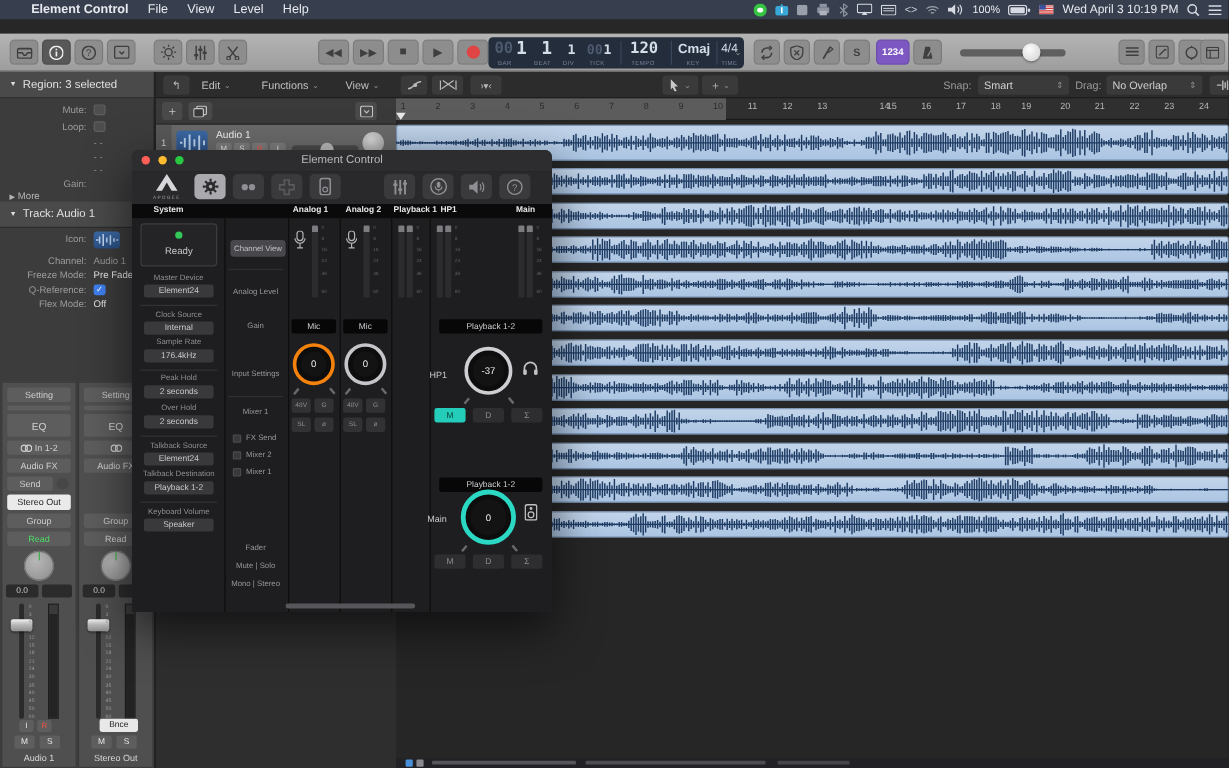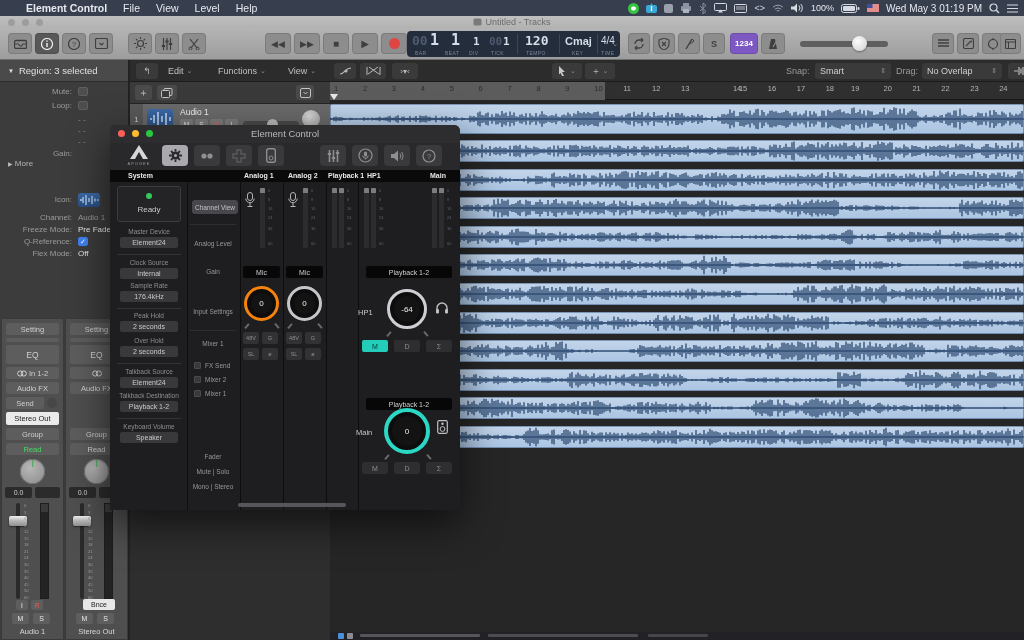--- a/index.html
+++ b/index.html
@@ -162,43 +162,35 @@
             <rect x="16.5" y="3" width="2" height="3" rx="1" fill="#d7dae2"></rect>
           </svg>
         </span>
       <span class="mb-ic">
           <svg width="12" height="8">
             <rect width="12" height="8" fill="#e8e8e8"></rect>
             <path d="M0 1h12M0 3h12M0 5h12M0 7h12" stroke="#d33" stroke-width="1"></path>
             <rect width="5.5" height="4" fill="#3a4fa0"></rect>
           </svg>
         </span>
-      <span style="font-size:10px;">Wed May 3 01:19 PM</span>
+      <span style="font-size:10px;">Wed April 3 10:19 PM</span>
       <span class="mb-ic">
           <svg width="11" height="11">
             <circle cx="4.5" cy="4.5" r="3.5" fill="none" stroke="#d7dae2" stroke-width="1.2"></circle>
             <path d="M7 7l3 3" stroke="#d7dae2" stroke-width="1.4"></path>
           </svg>
         </span>
       <span class="mb-ic">
           <svg width="11" height="9">
             <path d="M0 1h11M0 4.5h11M0 8h11" stroke="#d7dae2" stroke-width="1.2"></path>
           </svg>
         </span>
     </div>
   </div>
 
-  <div class="ab lw-title">
-    <span class="tl" style="left:8px"></span>
-    <span class="tl" style="left:22px"></span>
-    <span class="tl" style="left:36px"></span>
-    <span class="lw-titletext"><svg width="9" height="8" style="vertical-align:-1px;margin-right:3px;">
-          <rect x="0.5" y="0.5" width="8" height="7" rx="1.5" fill="#7a7a7a"></rect>
-        </svg><span>Untitled - Tracks</span></span>
-  </div>
 
   <div class="ab lw-toolbar">
     <span class="tbtn" style="left:8px;width:24px">
         <svg width="13" height="11">
           <rect x="0.5" y="2.5" width="12" height="8" rx="1.5" fill="none" stroke="#3f3f3f" stroke-width="1.3"></rect>
           <path d="M0.5 6h4l1.5 2h1.5l1.5-2h4" stroke="#3f3f3f" fill="none" stroke-width="1.2"></path>
         </svg>
       </span>
     <span class="tbtn active" style="left:35px;width:24px">
         <svg width="12" height="12">
@@ -405,20 +397,24 @@
     <div class="insp-row" style="top:76px">
         <span class="insp-val" style="color:#8a8a8a">- -</span>
       </div>
     <div class="insp-row" style="top:88px">
         <span class="insp-lab">Gain:</span>
       </div>
     <div class="insp-row" style="top:99px">
         <span style="position:absolute;left:8px;color:#b5b5b5"><span style="font-size:6px">▶</span> <span>More</span></span>
       </div>
 
+    <div class="insp-head" style="top:108px">
+        <span style="font-size:6px">▼</span>
+        <span>Track: Audio 1</span>
+      </div>
     <div class="insp-row" style="top:134px;height:16px">
         <span class="insp-lab">Icon:</span>
       <span class="ab" style="left:78px;top:-1px;width:22px;height:14px;background:linear-gradient(#3c6aa6,#2a4f84);border-radius:3px;"><svg width="22" height="14">
             <path d="M2 7h2M5 4v6M8 2v10M11 5v4M14 3v8M17 5.5v3M19 7h1.5" stroke="#bcd4f0" stroke-width="1.3"></path>
           </svg></span>
       </div>
     <div class="insp-row" style="top:152px">
         <span class="insp-lab">Channel:</span>
         <span class="insp-val" style="color:#9a9a9a">Audio 1</span>
       </div>
@@ -947,21 +943,21 @@
           <span style="top: 38px;">36</span>
           <span style="top: 53px;">60</span>
         </span>
 
       <div class="srcfield" style="left:256px;top:84px;width:86px">
           <span>Playback 1-2</span>
         </div>
       <span class="ab" style="left:248px;top:126px;font-size:7.5px;color:#c8c8cc">HP1</span>
       <div class="knob" style="left:277px;top:107px;width:40px;height:40px;border:3px solid #cfcfd3;">
           <span class="inner">
-            <span style="font-size:8px">-64</span>
+            <span style="font-size:8px">-37</span>
           </span>
         </div>
       <span class="ktick" style="left:278px;top:149px;transform:rotate(40deg)"></span>
         <span class="ktick" style="left:315px;top:149px;transform:rotate(-40deg)"></span>
       <span class="ab" style="left:325px;top:118px"><svg width="14" height="13">
             <path d="M2 9V7a5 5 0 0110 0v2" stroke="#c0c0c4" fill="none" stroke-width="1.4"></path>
             <rect x="1" y="8" width="3" height="4.5" rx="1.2" fill="#c0c0c4"></rect>
             <rect x="10" y="8" width="3" height="4.5" rx="1.2" fill="#c0c0c4"></rect>
           </svg></span>
       <span class="mdsbtn on" style="left:252px;top:158px">

